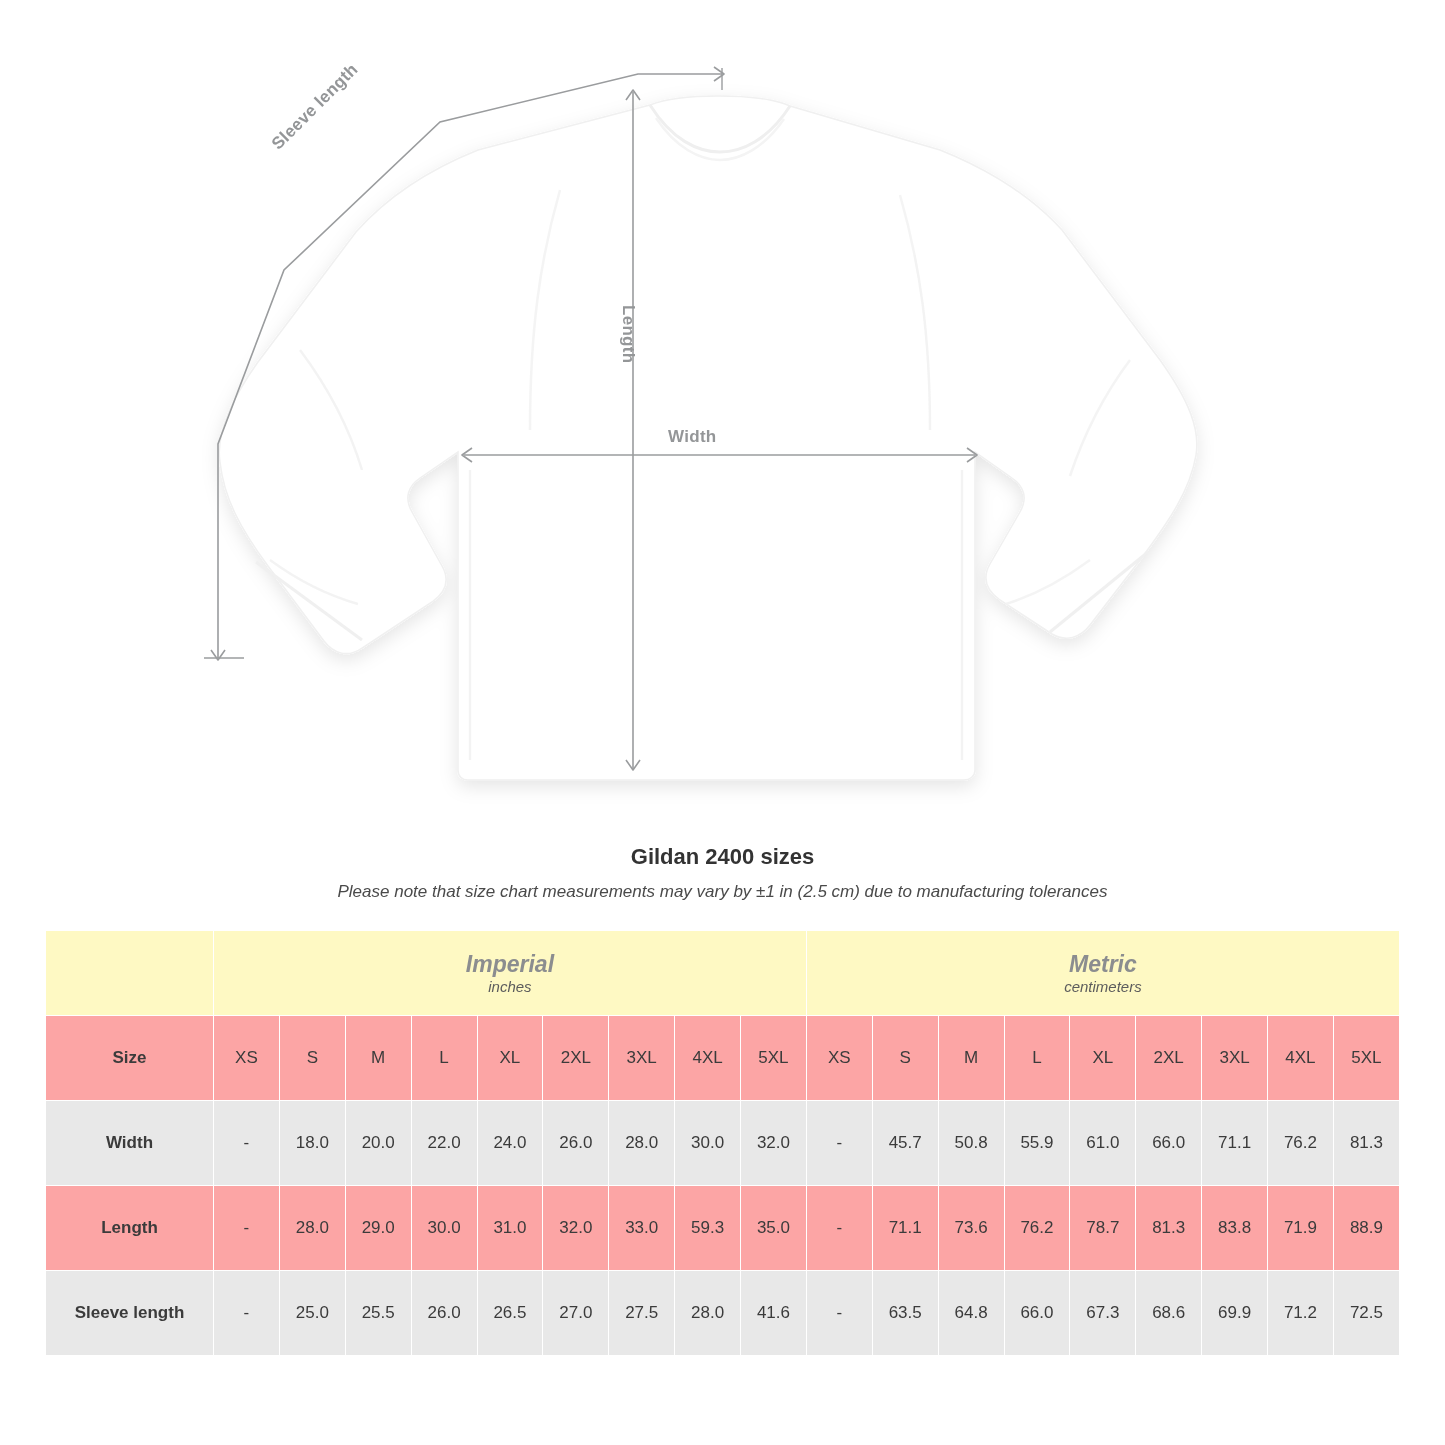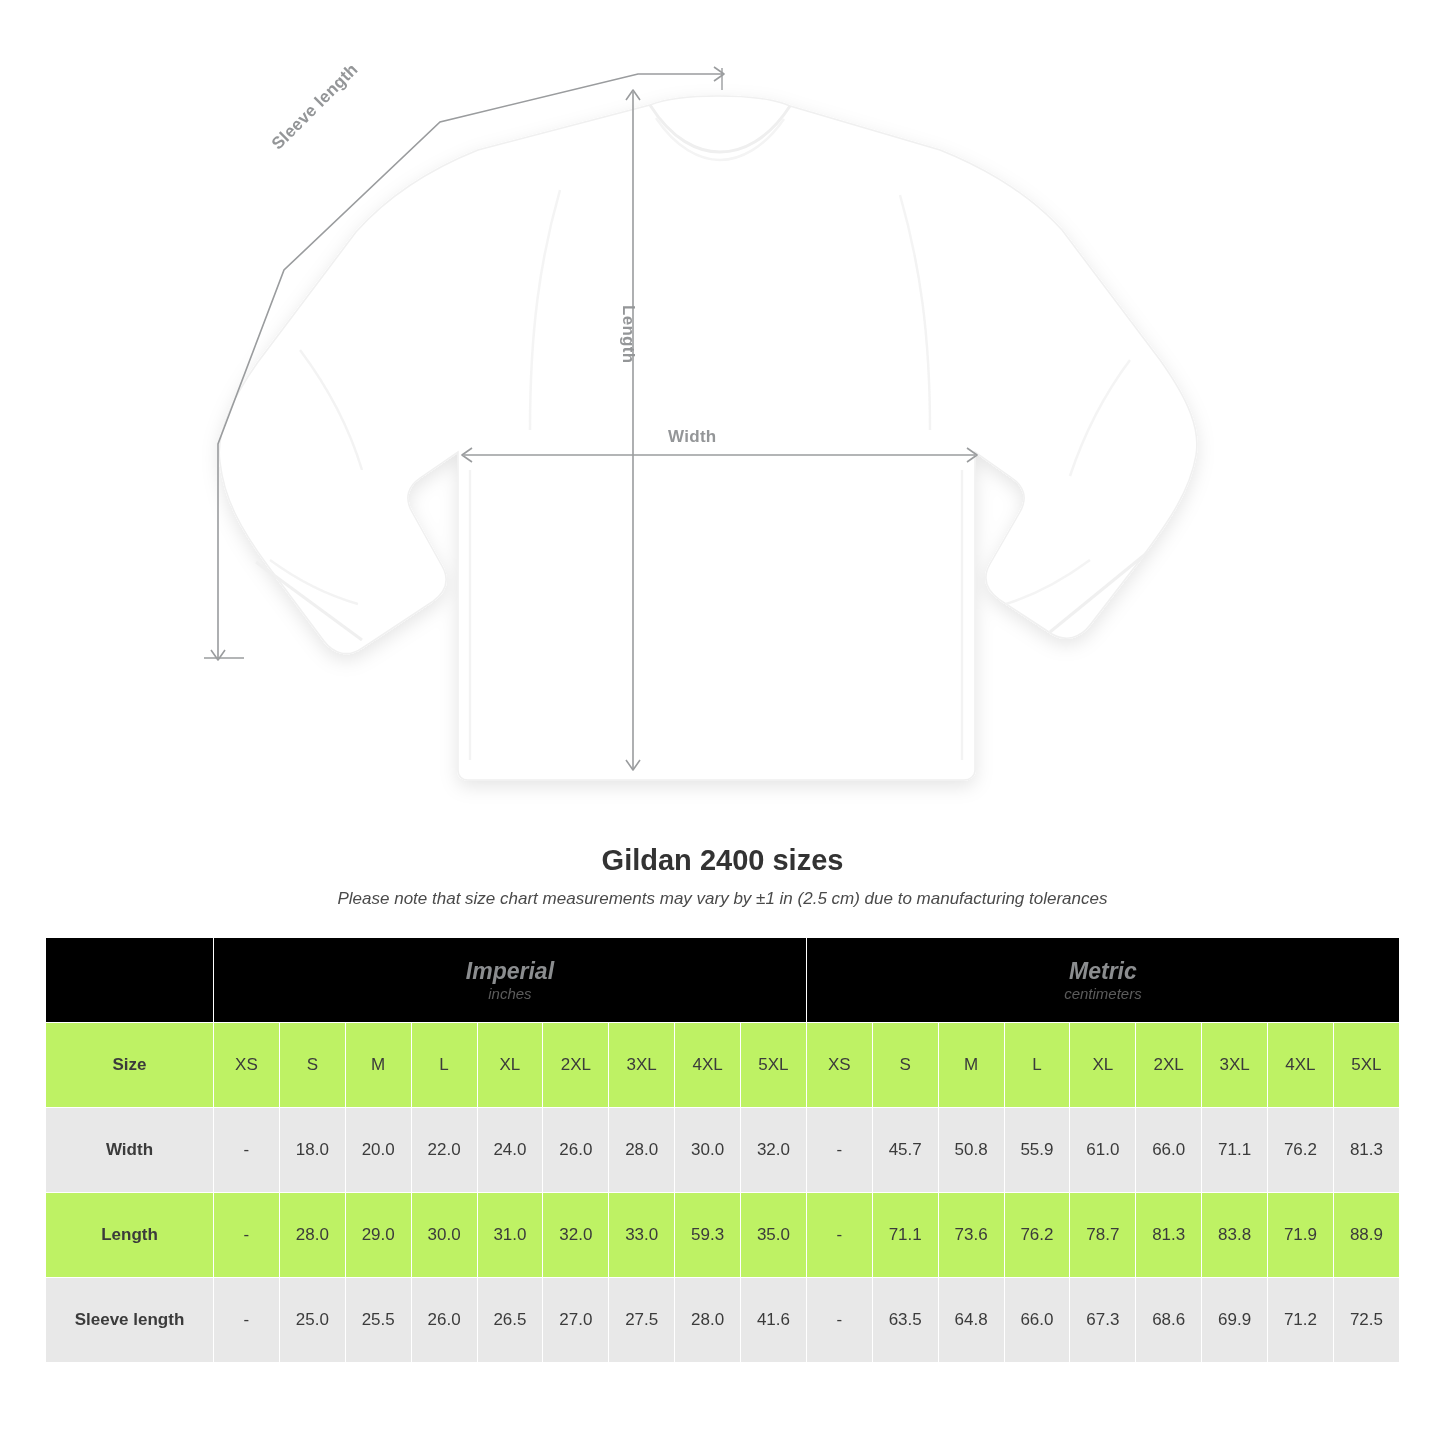--- a/index.html
+++ b/index.html
@@ -55,21 +55,21 @@
     left: 668px;
     top: 427px;
   }
 
   
   .title-block {
     text-align: center;
     margin-top: 14px;
   }
   .chart-title {
-    font-size: 29px;
+    font-size: 22px;
     font-weight: bold;
     color: #333333;
     margin: 12px;
   }
   .chart-note {
     font-size: 17px;
     font-style: italic;
     color: #4a4a4a;
     margin-top: 8px;
   }
@@ -88,21 +88,21 @@
     border: 1px solid #ffffff;
     text-align: center;
     font-size: 17px;
     color: #3b3b3b;
     padding: 0;
     height: 84px;
     vertical-align: middle;
   }
   .unit-head td {
     height: 112px;
-    background: #000000;
+    background: #fef9c3;
   }
   .unit-main {
     display: block;
     font-size: 23px;
     font-style: italic;
     font-weight: bold;
     color: #8b8d8f;
     line-height: 1.15;
   }
   .unit-sub {
@@ -110,21 +110,21 @@
     font-size: 15px;
     font-style: italic;
     color: #5c5c5c;
   }
   .row-head {
     font-weight: bold;
     font-size: 18px;
     color: #3b3b3b;
   }
   .bg-dark  { background: #e8e8e8; }
-  .bg-white { background: #bef264; }
+  .bg-white { background: #fca5a5; }
   .col-label { width: 168px; }
 </style>
 </head>
 <body>
 
 <div class="page">
 
   <div class="illustration">
     <svg class="shirt-svg" width="1445" height="830" viewBox="0 0 1445 830">
       <defs>

